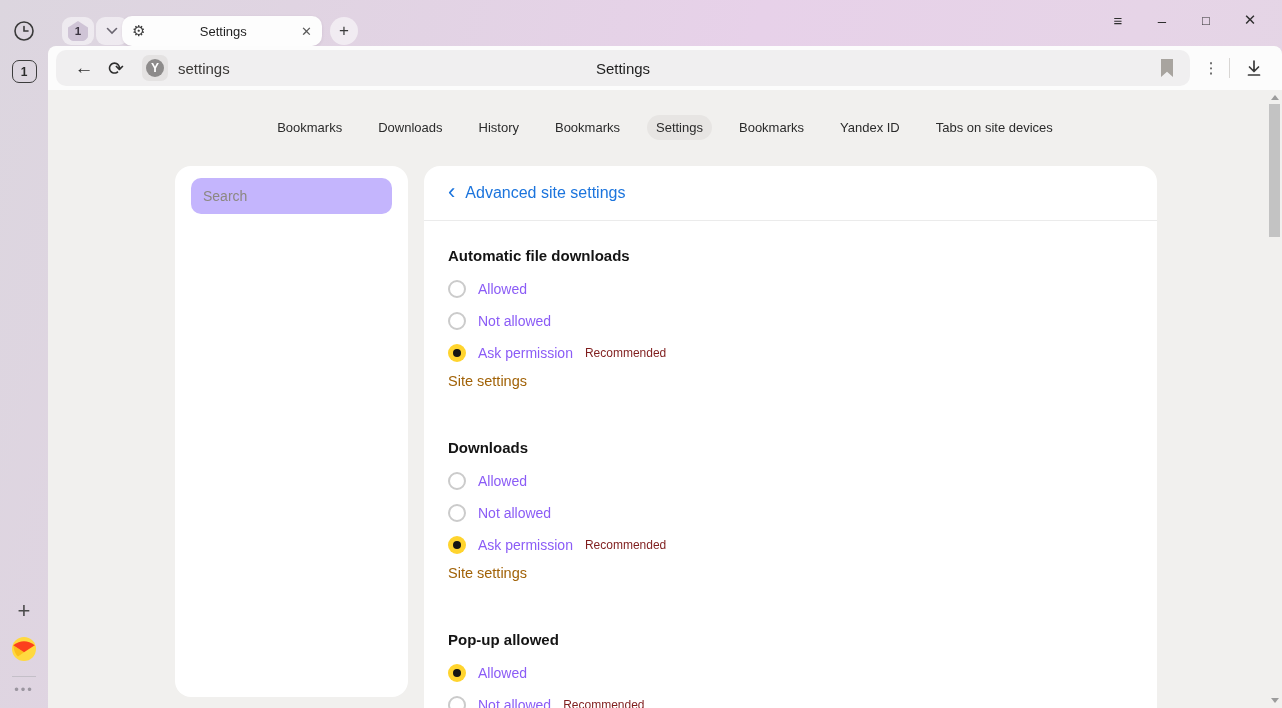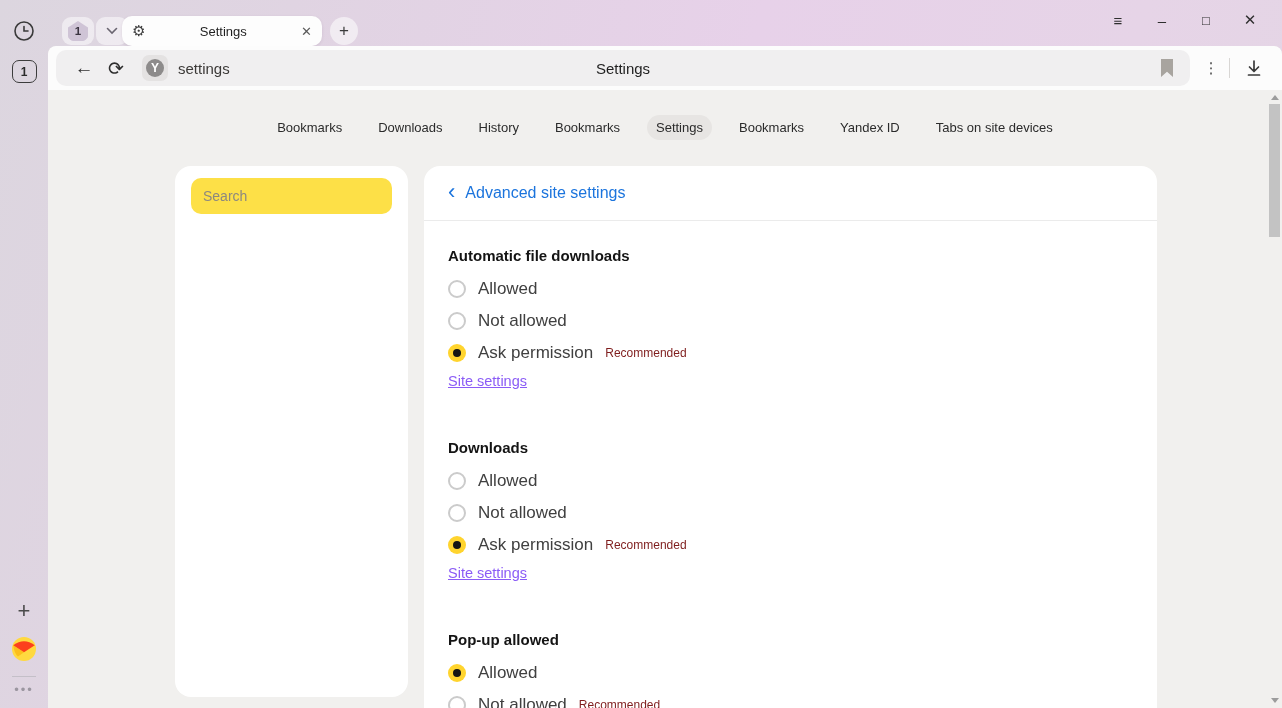--- a/index.html
+++ b/index.html
@@ -57,41 +57,41 @@
   .action-divider{ width:1px; height:20px; background:#d8d6d4; }
   .download-btn{ width:48px; display:flex; justify-content:center; }
 
   
   .content{ position:absolute; left:0; right:0; top:44px; bottom:0; background:#f1f0ee; }
   .nav-row{ display:flex; justify-content:center; align-items:center; gap:18px; padding-top:25px; }
   .nav-item{ font-size:13px; color:#2b2b2b; padding:5px 9px; border-radius:14px; white-space:nowrap; }
   .nav-item.active{ background:#e7e5e3; }
 
   .panel-card{ position:absolute; left:127px; top:76px; width:233px; height:531px; background:#ffffff; border-radius:16px; padding:12px 16px; }
-  .search-box{ width:100%; height:36px; background:#fde047; border:none; outline:none; border-radius:10px; padding:0 12px;
+  .search-box{ width:100%; height:36px; background:#c4b5fd; border:none; outline:none; border-radius:10px; padding:0 12px;
     font-size:14px; color:#333; font-family:"Liberation Sans", sans-serif; }
   .search-box::placeholder{ color:#8c8880; }
   .panel-list{ margin-top:18px; }
   .panel-item{ height:32px; display:flex; align-items:center; padding-left:12px; font-size:14.5px; color:#1c1c1c; border-radius:8px; }
 
   .main-card{ position:absolute; left:376px; top:76px; width:733px; height:600px; background:#ffffff; border-radius:16px; overflow:hidden; }
   .card-header{ height:55px; display:flex; align-items:center; padding:0 24px; border-bottom:1px solid #ebebeb; }
   .back-chevron{ color:#1b74dd; font-size:22px; margin-right:10px; line-height:1; padding-bottom:3px;}
   .card-title{ color:#1b74dd; font-size:16px; }
   .card-body{ padding:26px 24px 0 24px; }
 
   .section{ margin-bottom:42px; }
   .section-title{ font-size:15px; font-weight:bold; color:#141414; height:20px; margin-bottom:6px; }
   .radio-row{ height:32px; display:flex; align-items:center; }
   .radio{ width:18px; height:18px; border-radius:50%; background:#fff; border:2px solid #cbcbcb; flex:none; }
   .radio.selected{ border:none; background:#ffd42e; position:relative; }
   .radio.selected::after{ content:""; position:absolute; left:5px; top:5px; width:8px; height:8px; border-radius:50%; background:#141414; }
-  .radio-label{ margin-left:12px; font-size:17px; color:#404040; }
+  .radio-label{ margin-left:12px; font-size:14px; color:#8b5cf6; }
   .radio-note{ margin-left:12px; font-size:12px; color:#7f1d1d; }
-  .site-link{ display:inline-block; margin-top:4px; height:24px; font-size:14.5px; color:#8b5cf6;text-decoration:underline; }
+  .site-link{ display:inline-block; margin-top:4px; height:24px; font-size:14.5px; color:#a16207; }
 
   
   .scrollbar{ position:absolute; right:0; top:0; width:14px; bottom:0; }
   .scroll-up{ position:absolute; top:5px; left:3px; width:0; height:0; border-left:4px solid transparent; border-right:4px solid transparent; border-bottom:5px solid #9c9c9c; }
   .scroll-thumb{ position:absolute; top:14px; left:1px; width:11px; height:133px; background:#c3c3c3; }
   .scroll-down{ position:absolute; bottom:5px; left:3px; width:0; height:0; border-left:4px solid transparent; border-right:4px solid transparent; border-top:5px solid #9c9c9c; }
 
   svg{ display:block; }
 </style>
 </head>

